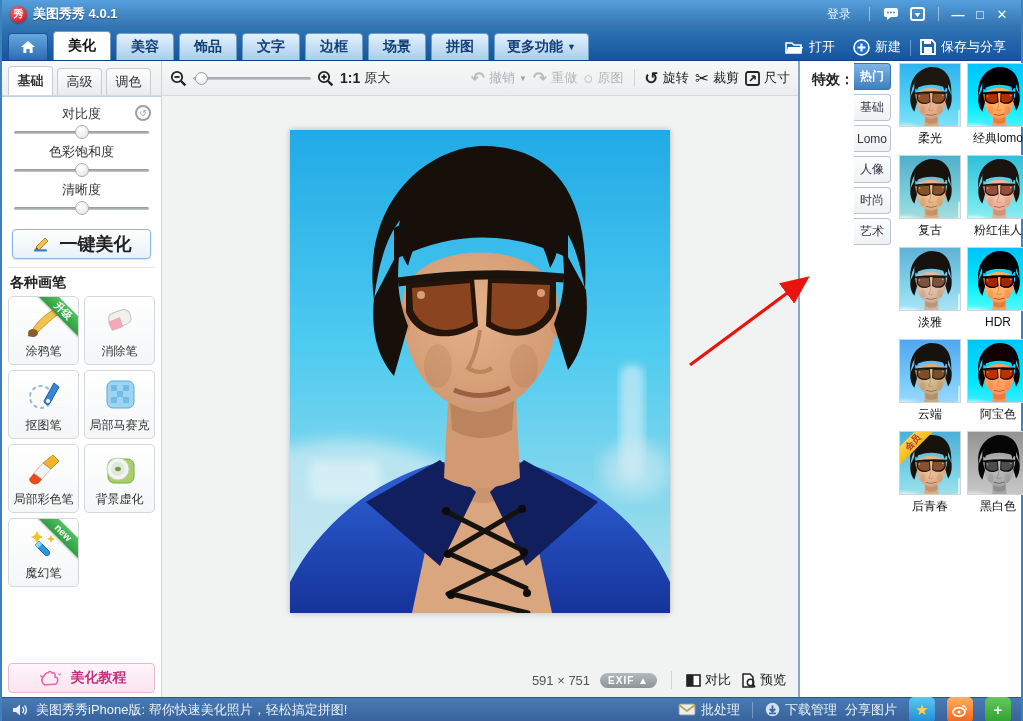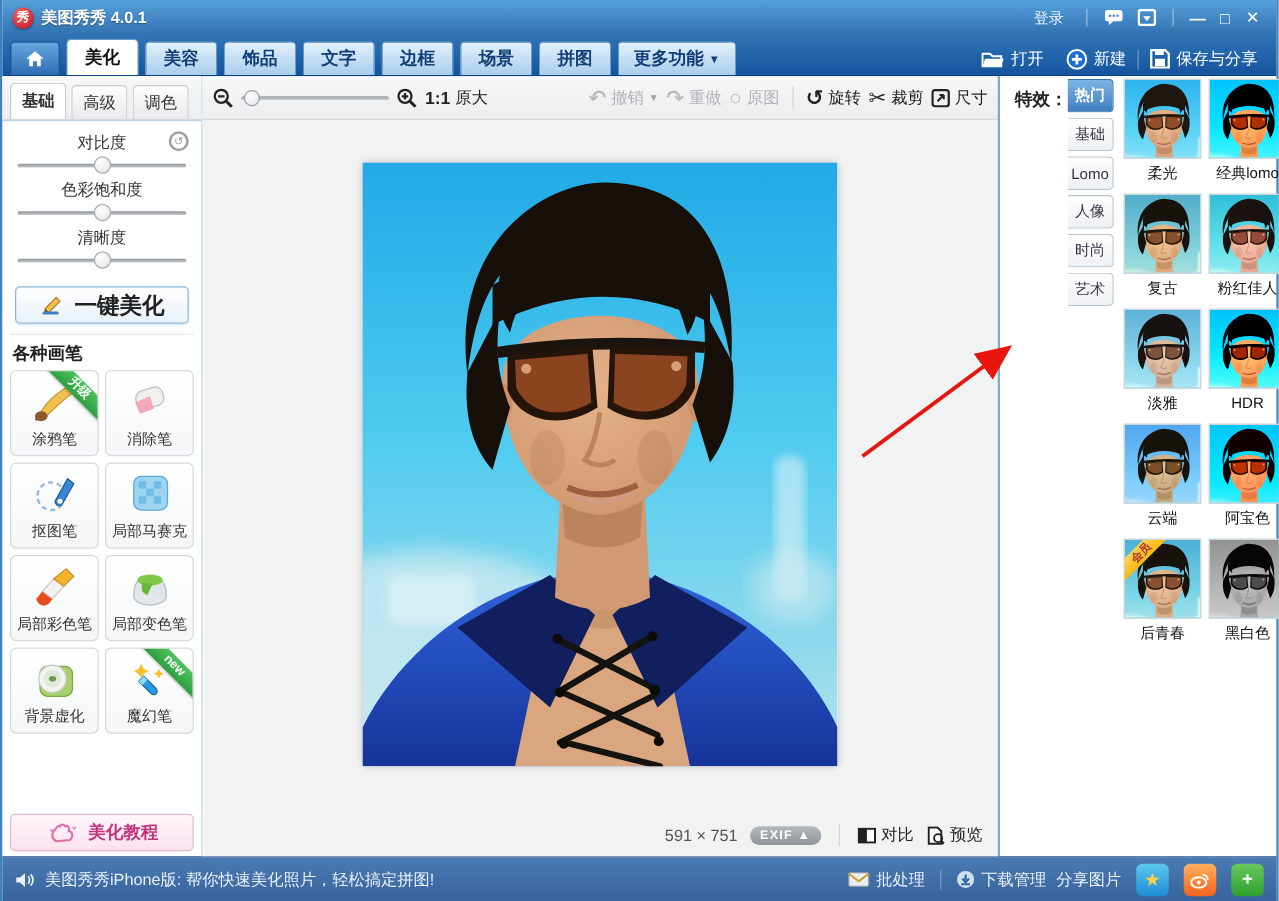--- a/index.html
+++ b/index.html
@@ -98,21 +98,21 @@
   .fx-item:nth-child(6) .fx-thumb svg { filter:contrast(1.45) saturate(1.25) brightness(.98); }
   .fx-item:nth-child(7) .fx-thumb svg { filter:saturate(.75) hue-rotate(12deg) brightness(1.06); }
   .fx-item:nth-child(8) .fx-thumb svg { filter:saturate(1.6) hue-rotate(-6deg) contrast(1.12); }
   .fx-item:nth-child(9) .fx-thumb svg { filter:sepia(.2) saturate(.9) brightness(1.05); }
   .fx-item:nth-child(10) .fx-thumb svg { filter:grayscale(1) contrast(1.1); }
   .fx-scroll { position:absolute; right:2px; top:2px; bottom:2px; width:9px; background:#eef3f8; border-radius:4px; }
   .fx-scroll .thumb { position:absolute; top:1px; left:1px; width:7px; height:86px; border-radius:4px; background:linear-gradient(90deg,#cfe2f2,#a9c9e6); }
   .ad { margin:4px 10px 6px 6px; height:76px; border:1px solid #cbd4da; overflow:hidden; flex:0 0 auto; cursor:pointer; }
 
   
-  .statusbar { height:36px; background:linear-gradient(#4a7ab2,#38639c); border-top:1px solid #2b5590; display:flex; align-items:center; padding:0 10px; color:#e8f1fa; font-size:13px; flex:0 0 auto; gap:8px; }
+  .statusbar { height:24px; background:linear-gradient(#4a7ab2,#38639c); border-top:1px solid #2b5590; display:flex; align-items:center; padding:0 10px; color:#e8f1fa; font-size:13px; flex:0 0 auto; gap:8px; }
   .statusbar .spacer { flex:1; }
   .sb-item { display:flex; align-items:center; gap:5px; cursor:pointer; color:#e8f1fa; white-space:nowrap; }
   .sb-sep { width:1px; height:16px; background:rgba(255,255,255,.3); margin:0 4px; }
   .sb-app { width:26px; height:26px; border-radius:5px; display:flex; align-items:center; justify-content:center; margin-left:4px; cursor:pointer; font-size:15px; font-weight:bold; color:#fff; }
   .sb-qzone { background:linear-gradient(#5bc8f0,#1f8bd4); color:#ffd24a; }
   .sb-weibo { background:linear-gradient(#ffb05e,#f2641c); }
   .sb-plus  { background:linear-gradient(#66c95e,#2ea02e); }
 
   
   .overlay { position:absolute; inset:0; pointer-events:none; z-index:50; }
@@ -357,29 +357,20 @@
             <div class="brush">
               <svg width="38" height="34" viewBox="0 0 38 34">
                 <path d="M4 26 L14 14 L22 20 L14 30 C10 33 5 31 4 26 Z" fill="#e84c1e"></path>
                 <path d="M9 20 L18 10 L26 16 L17 26 Z" fill="#f2f2f0" stroke="#c8c8c4"></path>
                 <path d="M18 10 L28 2 L34 8 L26 16 Z" fill="#f2b32a" stroke="#c8902a"></path>
               </svg>
               <div class="brush-label">局部彩色笔</div>
             </div>
             <div class="brush">
               <svg width="36" height="32" viewBox="0 0 36 32">
-                <ellipse cx="18" cy="24" rx="13" ry="7" fill="#e4e8ea" stroke="#b4bcc2"></ellipse>
-                <path d="M5 24 C5 14 8 8 18 8 C28 8 31 14 31 24" fill="#dfe5e8" stroke="#b4bcc2"></path>
-                <ellipse cx="18" cy="11" rx="10" ry="4.5" fill="#7ec84a"></ellipse>
-                <path d="M12 13 C10 18 12 22 16 23 L20 14 Z" fill="#6ab83a"></path>
-              </svg>
-              <div class="brush-label">局部变色笔</div>
-            </div>
-            <div class="brush">
-              <svg width="36" height="32" viewBox="0 0 36 32">
                 <rect x="6" y="6" width="26" height="24" rx="6" fill="#a8d06a" stroke="#7aa842"></rect>
                 <circle cx="16" cy="16" r="11" fill="#f2f4f0" stroke="#c8ccc4"></circle>
                 <circle cx="16" cy="16" r="7" fill="#dfe8da"></circle>
                 <path d="M13 16 C13 13 19 13 19 16 C19 19 13 19 13 16" fill="#6a9a4a"></path>
               </svg>
               <div class="brush-label">背景虚化</div>
             </div>
             <div class="brush">
               <svg width="38" height="34" viewBox="0 0 38 34">
                 <path d="M14 14 L24 24 C26 27 23 30 20 28 L10 18 Z" fill="#2a9ae0" stroke="#1a6aa8"></path>

